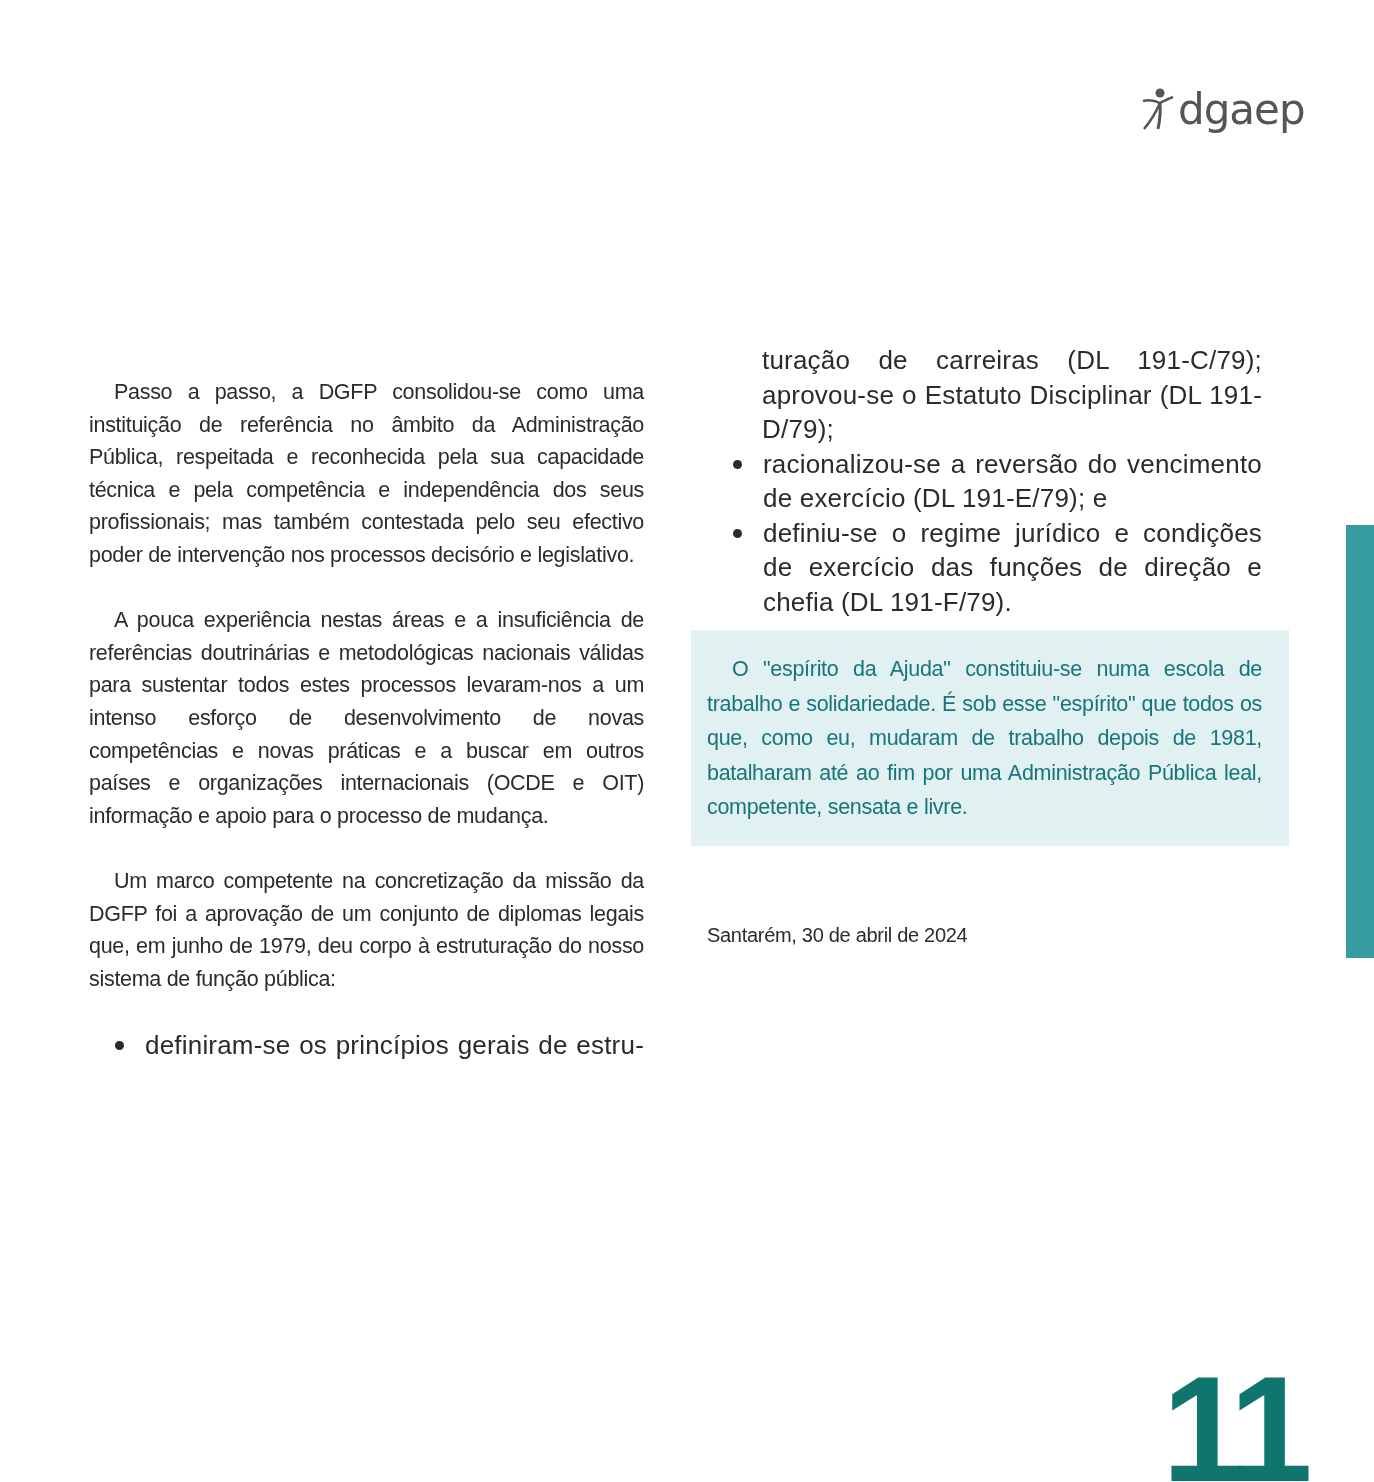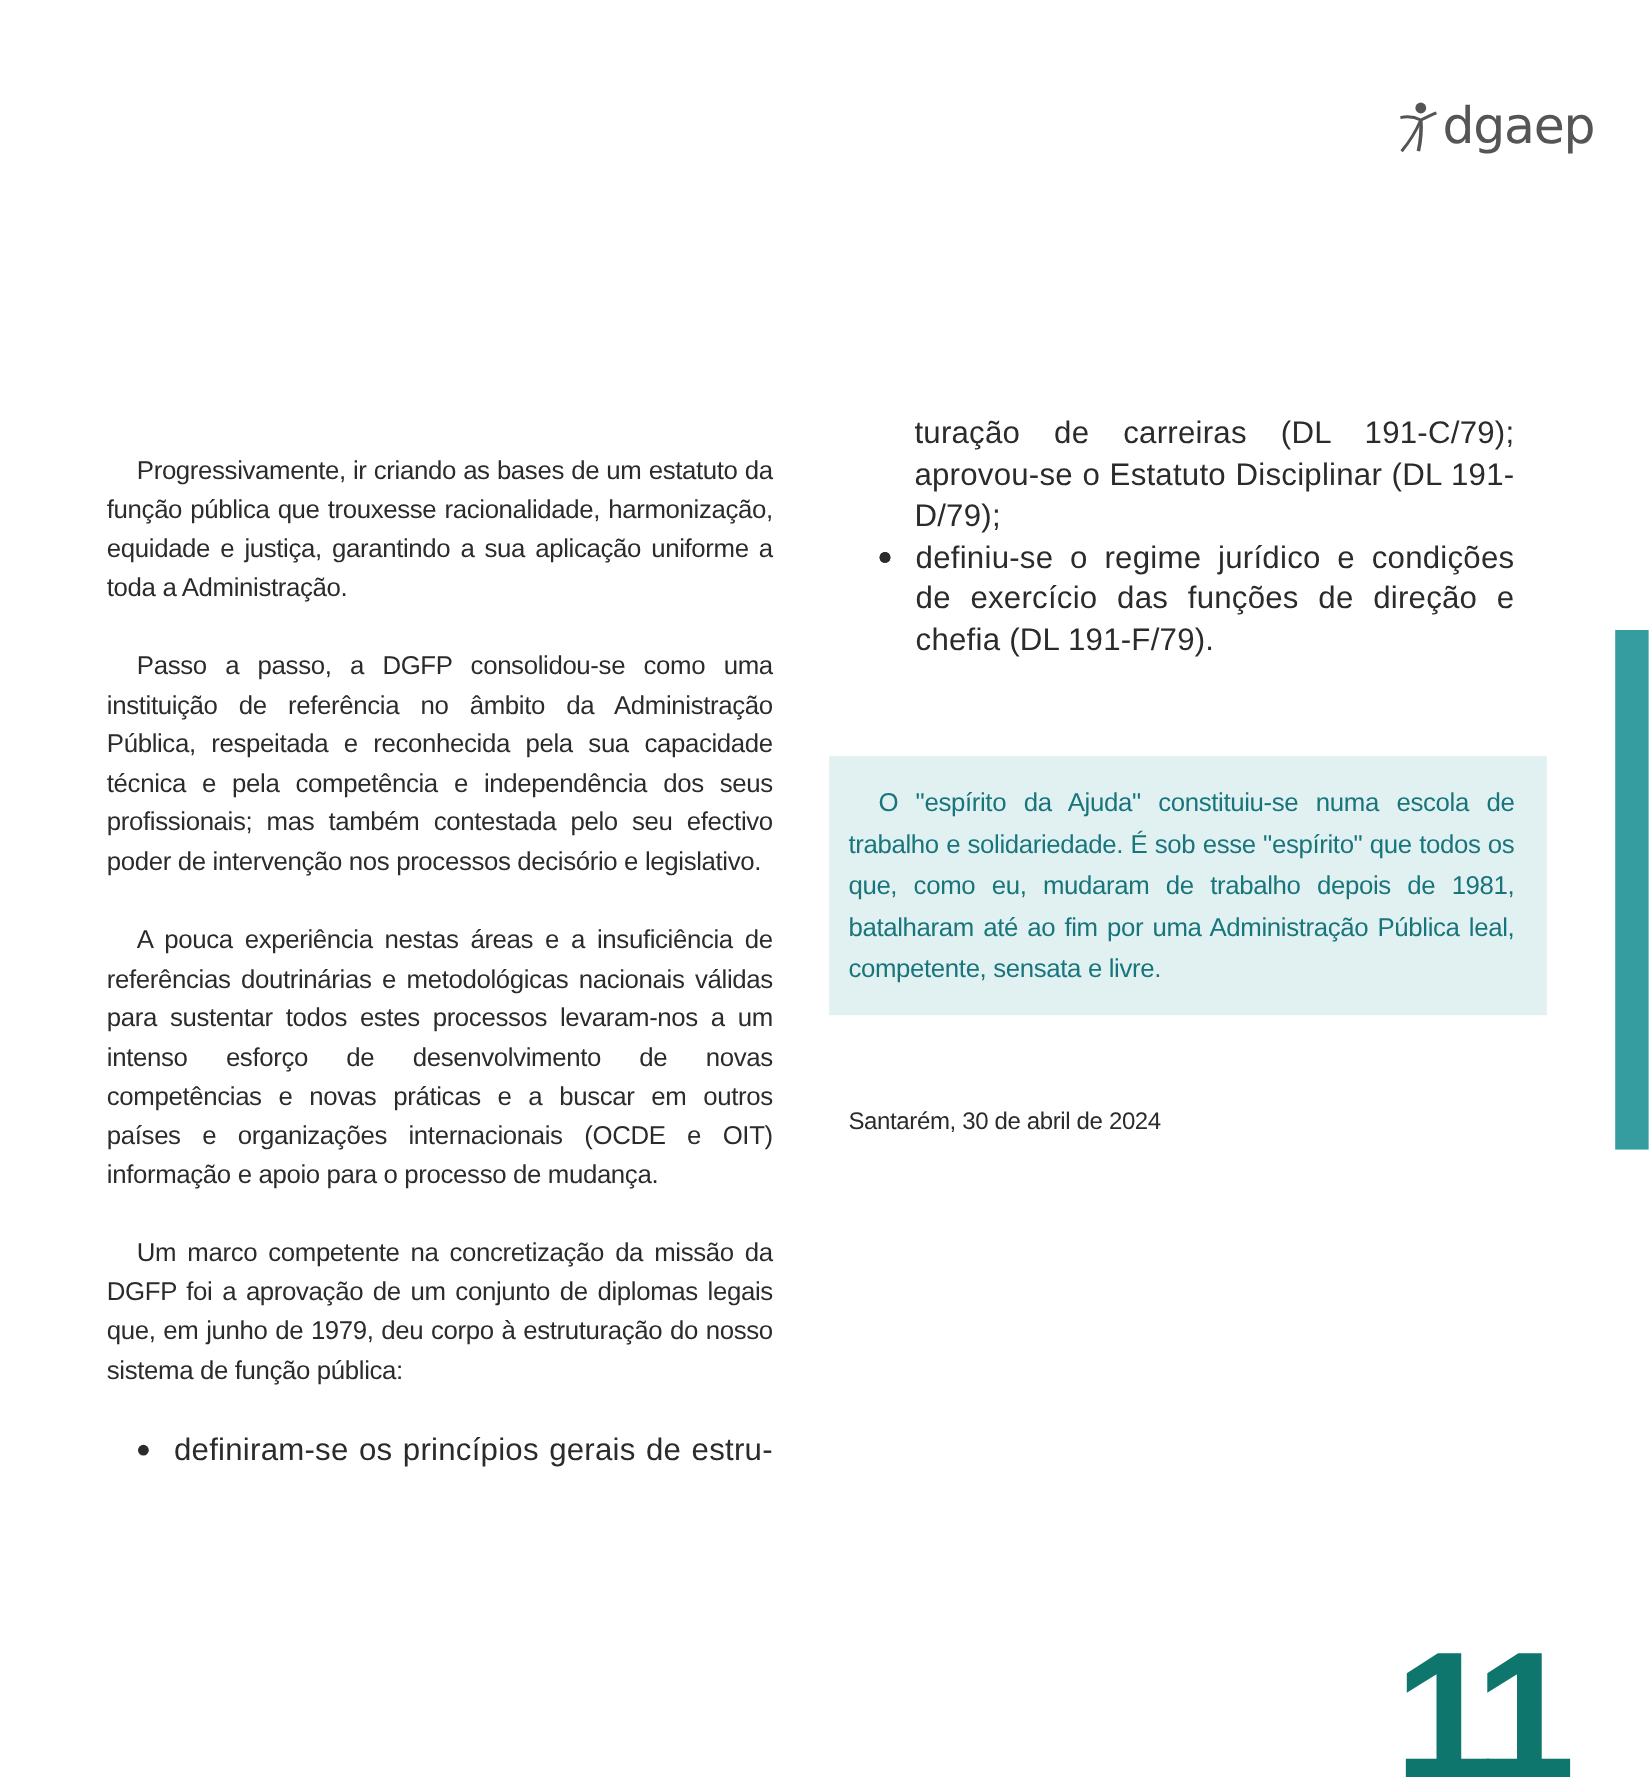--- a/index.html
+++ b/index.html
@@ -3,22 +3,22 @@
   <meta charset="utf-8">
   <style>
     html, body { margin: 0; padding: 0; }
     body {
       width: 1374px; height: 1482px; position: relative; overflow: hidden;
       background: #ffffff;
       font-family: "Liberation Sans", "DejaVu Sans", sans-serif;
       color: #2b2b2b;
     }
     .logo {
-      position: absolute; left: 1164px; top: 84px; height: 52px;
-      display: flex; gap: 4px;
+      position: absolute; left: 1140px; top: 84px; height: 52px;
+      display: flex; align-items: center; gap: 4px;
     }
     .logo svg { width: 34px; height: 46px; }
     .logo-text {
       font-family: "DejaVu Sans", sans-serif; font-size: 42px; color: #555555;
       letter-spacing: -1px; line-height: 1;
     }
     .col {
       position: absolute; font-size: 21.5px; line-height: 32.6px;
       text-align: justify; letter-spacing: -0.3px;
     }
@@ -60,39 +60,39 @@
   <svg viewBox="0 0 34 46">
     <circle cx="20" cy="6" r="4.5" fill="#555"></circle>
     <path d="M3 14 Q12 12 20 16 Q28 12 33 10" stroke="#555" stroke-width="2.5" fill="none"></path>
     <path d="M20 16 Q14 30 4 42" stroke="#555" stroke-width="2.5" fill="none"></path>
     <path d="M20 16 Q21 28 18 42" stroke="#555" stroke-width="3" fill="none"></path>
   </svg>
   <span class="logo-text">dgaep</span>
 </div>
 
 <div class="col col-left">
-  <p class="para">Progressivamente, ir criando as bases de um estatuto da função pública que trouxesse racionalidade, harmonização, equidade e justiça, garantindo a sua aplicação uniforme a toda a Administração.</p>
   <p class="para">Passo a passo, a DGFP consolidou-se como uma instituição de referência no âmbito da Administração Pública, respeitada e reconhecida pela sua capacidade técnica e pela competência e independência dos seus profissionais; mas também contestada pelo seu efectivo poder de intervenção nos processos decisório e legislativo.</p>
   <p class="para">A pouca experiência nestas áreas e a insuficiência de referências doutrinárias e metodológicas nacionais válidas para sustentar todos estes processos levaram-nos a um intenso esforço de desenvolvimento de novas competências e novas práticas e a buscar em outros países e organizações internacionais (OCDE e OIT) informação e apoio para o processo de mudança.</p>
   <p class="para">Um marco competente na concretização da missão da DGFP foi a aprovação de um conjunto de diplomas legais que, em junho de 1979, deu corpo à estruturação do nosso sistema de função pública:</p>
   <ul class="bullets">
     <li style="text-align-last: justify;">
       <span class="dot"></span>
       <span>definiram-se os princípios gerais de estru-</span>
     </li>
   </ul>
 </div>
 
 <div class="col col-right">
   <div class="bullets">
     <div class="cont">turação de carreiras (DL 191-C/79); aprovou-se o Estatuto Disciplinar (DL 191-D/79);</div>
   </div>
   <ul class="bullets">
     <li>
       <span class="dot"></span>
+      <span>racionalizou-se a reversão do vencimento de exercício (DL 191-E/79); e</span>
     </li>
     <li>
       <span class="dot"></span>
       <span>definiu-se o regime jurídico e condições de exercício das funções de direção e chefia (DL 191-F/79).</span>
     </li>
   </ul>
 </div>
 
 <div class="quote-box">
   <p class="quote-text">O "espírito da Ajuda" constituiu-se numa escola de trabalho e solidariedade. É sob esse "espírito" que todos os que, como eu, mudaram de trabalho depois de 1981, batalharam até ao fim por uma Administração Pública leal, competente, sensata e livre.</p>

